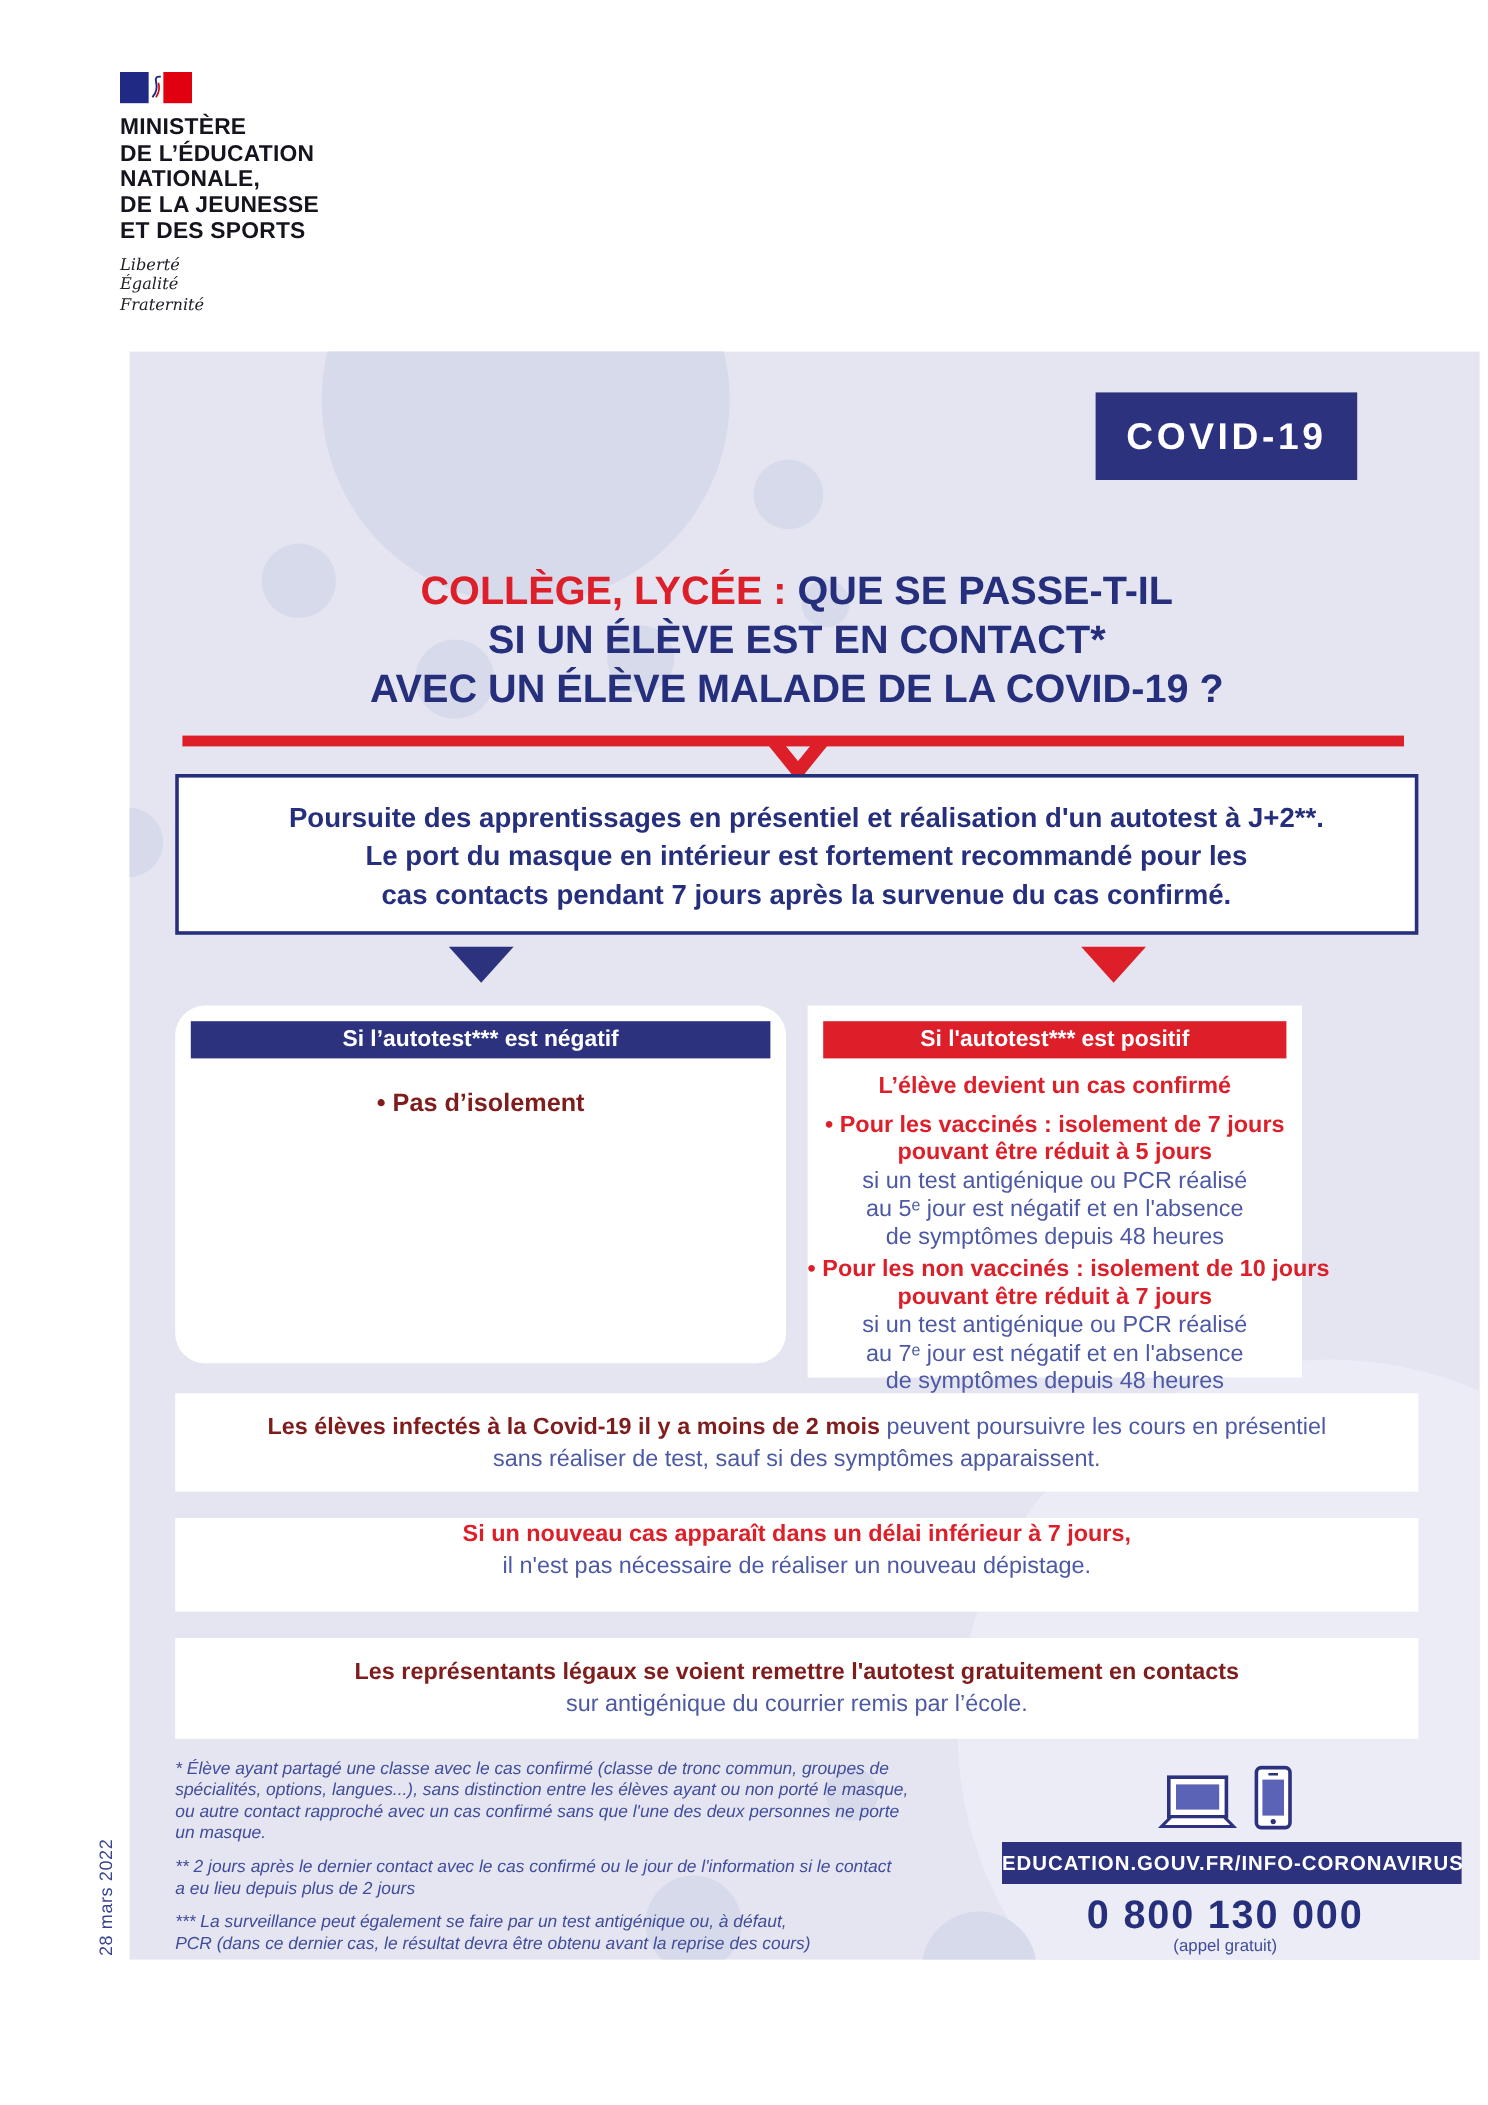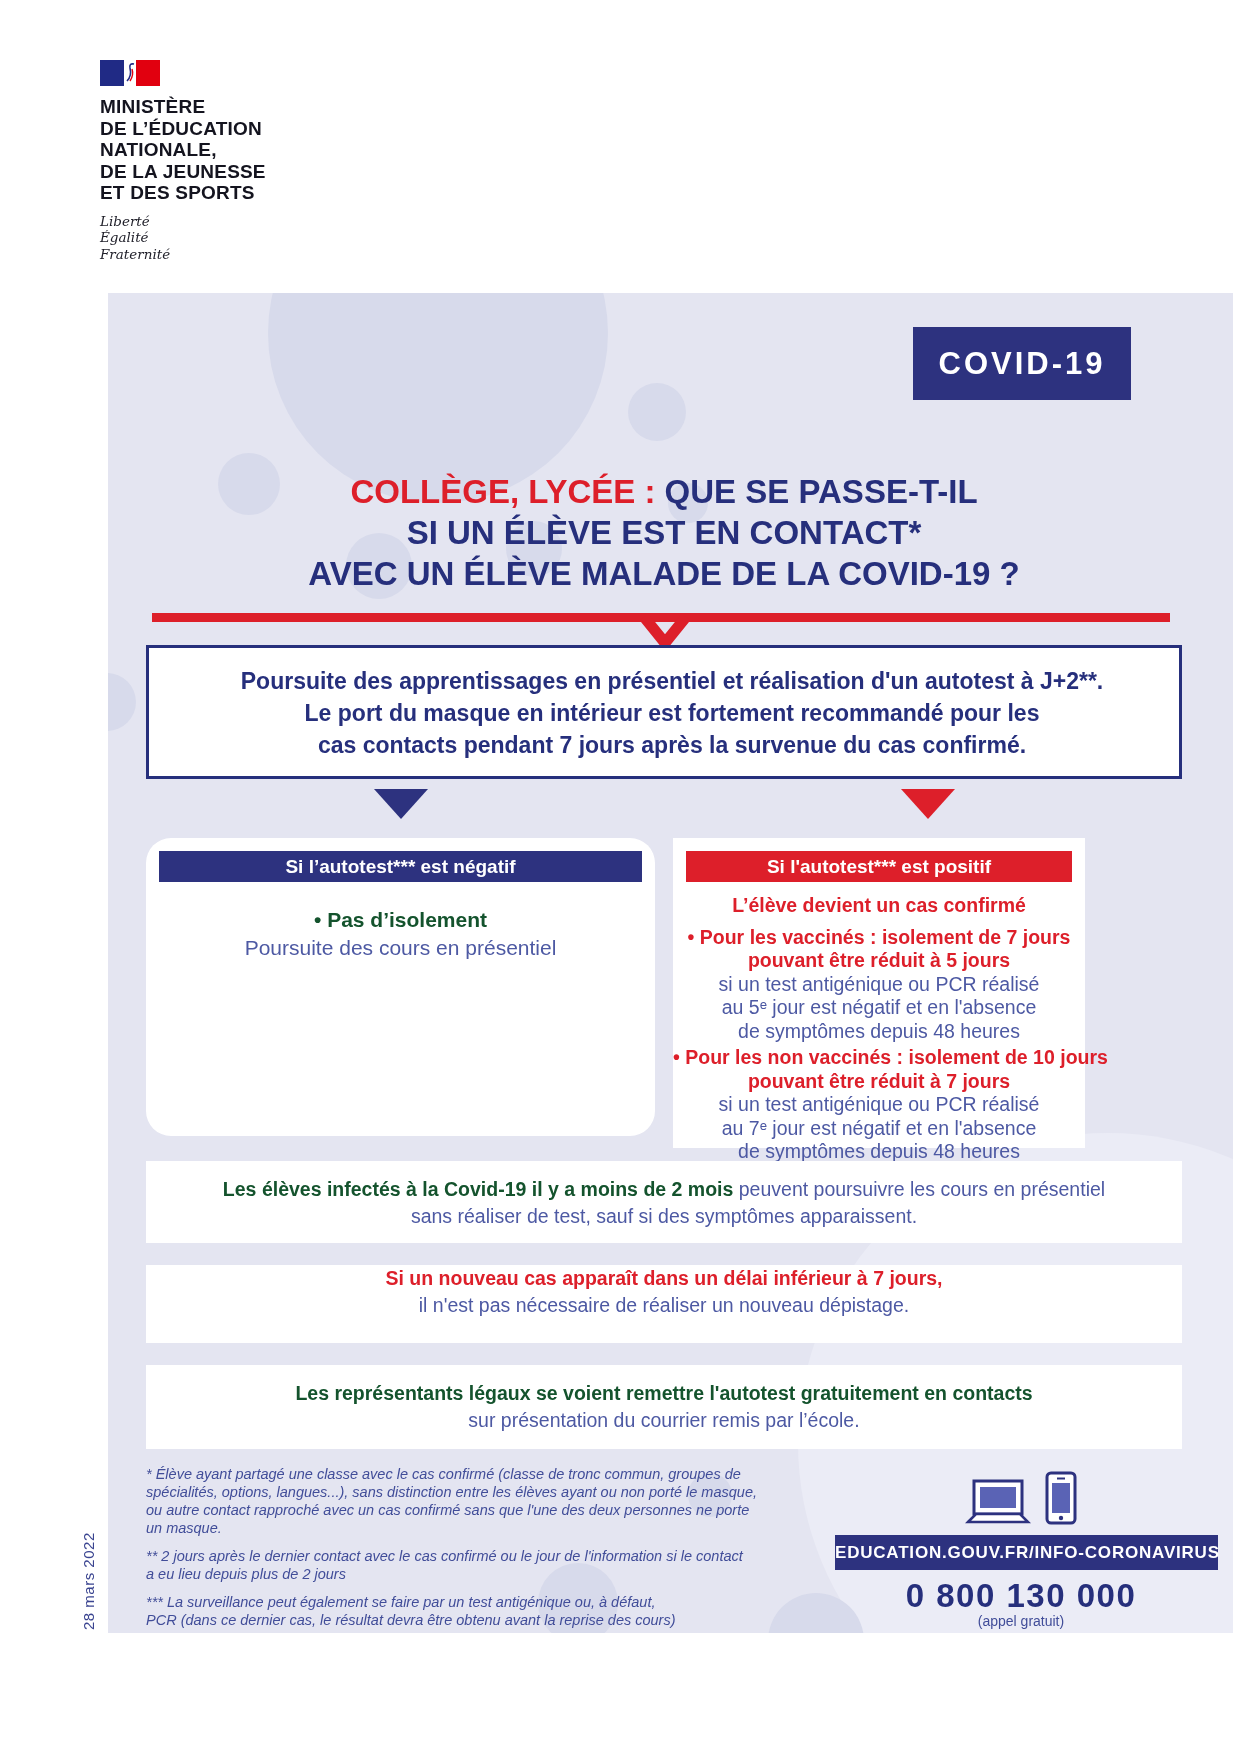--- a/index.html
+++ b/index.html
@@ -39,21 +39,21 @@
   .tri { width:0; height:0; border-left:27px solid transparent; border-right:27px solid transparent; }
   .tri-blue { left:266px; top:496px; border-top:30px solid #2d327f; }
   .tri-red  { left:793px; top:496px; border-top:30px solid #dd1f2a; }
 
   .col-box { background:#ffffff; text-align:center; }
   .col-left  { left:38px;  top:545px; width:509px; height:298px;border-radius:25px; }
   .col-right { left:565px; top:545px; width:412px; height:310px; }
   .col-header { margin:13px 13px 0 13px; height:31px; line-height:31px; color:#ffffff; font-weight:bold; font-size:19px; }
   .col-header-blue { background:#2d327f; }
   .col-header-red  { background:#dd1f2a; }
-  .bold-blue { color:#14532d; font-weight:bold; }
+  .bold-blue { color:#7f1d1d; font-weight:bold; }
   .bold-red  { color:#dd1f2a; font-weight:bold; }
   .body-blue { color:#4d59a3; }
   .col-left .content { margin-top:24px; font-size:21px; line-height:28px; }
   .col-right .content { margin-top:12px; font-size:19.5px; line-height:23.5px; }
   .col-right .content div { white-space:nowrap; }
   .col-right .sub { margin-bottom:8px; }
   .col-right .grp { margin-top:3px; }
 
   .bar { background:#ffffff; text-align:center; left:38px; width:1036px; font-size:19.5px; line-height:27px; }
   .bar div { white-space:nowrap; }
@@ -140,21 +140,20 @@
       <div>cas contacts pendant 7 jours après la survenue du cas confirmé.</div>
     </div>
 
     <div class="layer tri tri-blue"></div>
     <div class="layer tri tri-red"></div>
 
     <div class="layer col-box col-left">
       <div class="col-header col-header-blue">Si l’autotest*** est négatif</div>
       <div class="content">
         <div class="bold-blue">• Pas d’isolement</div>
-        <div class="body-blue">Poursuite des cours en présentiel</div>
       </div>
     </div>
 
     <div class="layer col-box col-right">
       <div class="col-header col-header-red">Si l'autotest*** est positif</div>
       <div class="content">
         <div class="bold-red sub">L’élève devient un cas confirmé</div>
         <div class="grp">
           <div class="bold-red">• Pour les vaccinés : isolement de 7 jours</div>
           <div class="bold-red">pouvant être réduit à 5 jours</div>
@@ -177,21 +176,21 @@
       <div class="body-blue">sans réaliser de test, sauf si des symptômes apparaissent.</div>
     </div>
 
     <div class="layer bar bar-2">
       <div class="bold-red">Si un nouveau cas apparaît dans un délai inférieur à 7 jours,</div>
       <div class="body-blue">il n'est pas nécessaire de réaliser un nouveau dépistage.</div>
     </div>
 
     <div class="layer bar bar-3">
       <div class="bold-blue">Les représentants légaux se voient remettre l'autotest gratuitement en contacts</div>
-      <div class="body-blue">sur présentation du courrier remis par l’école.</div>
+      <div class="body-blue">sur antigénique du courrier remis par l’école.</div>
     </div>
 
     <div class="layer footnotes">
       <div class="footnote">* Élève ayant partagé une classe avec le cas confirmé (classe de tronc commun, groupes de
 spécialités, options, langues...), sans distinction entre les élèves ayant ou non porté le masque,
 ou autre contact rapproché avec un cas confirmé sans que l'une des deux personnes ne porte
 un masque.</div>
       <div class="footnote">** 2 jours après le dernier contact avec le cas confirmé ou le jour de l'information si le contact
 a eu lieu depuis plus de 2 jours</div>
       <div class="footnote">*** La surveillance peut également se faire par un test antigénique ou, à défaut,

